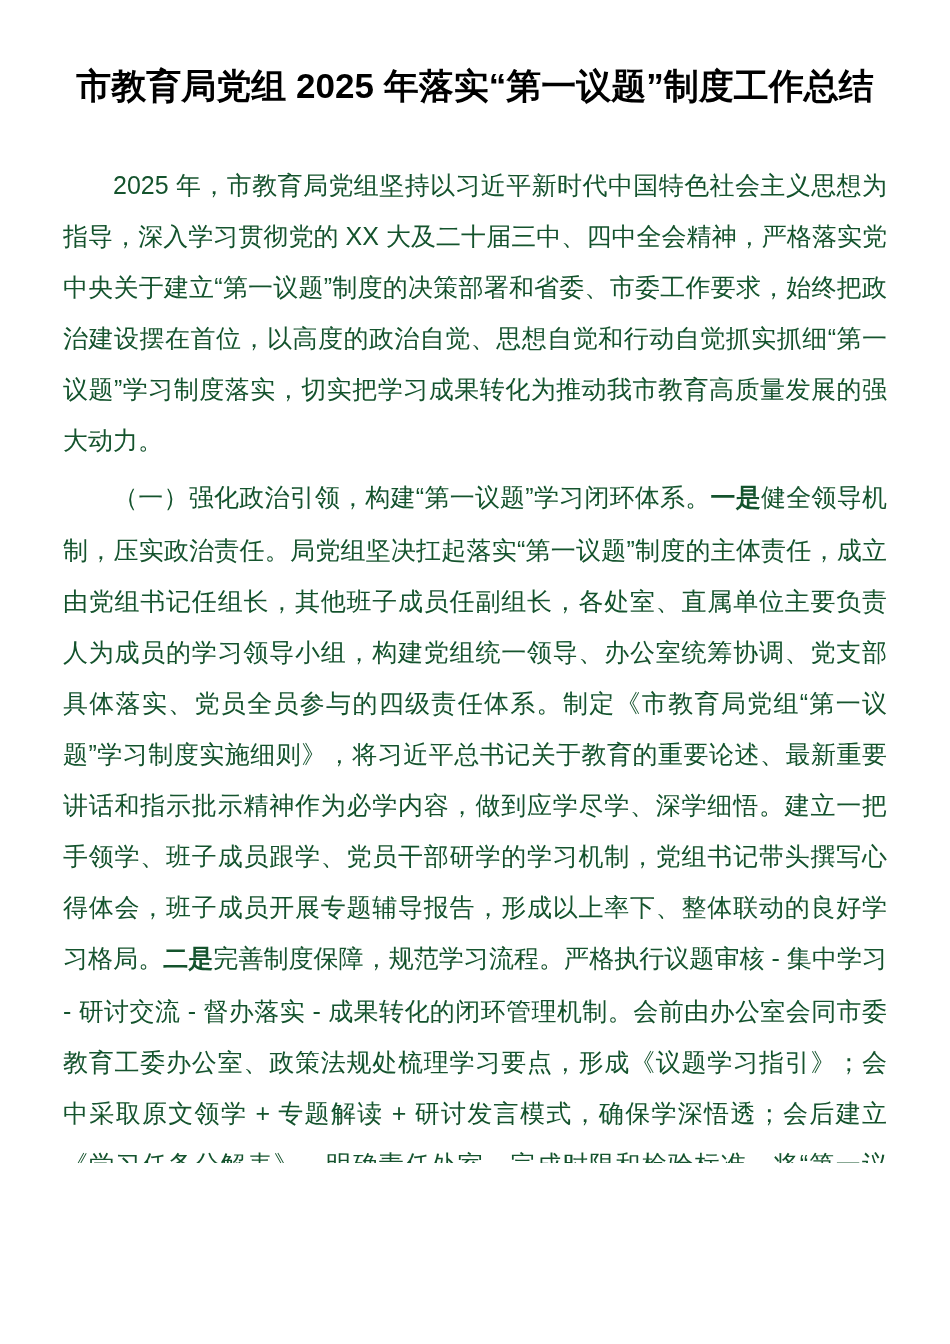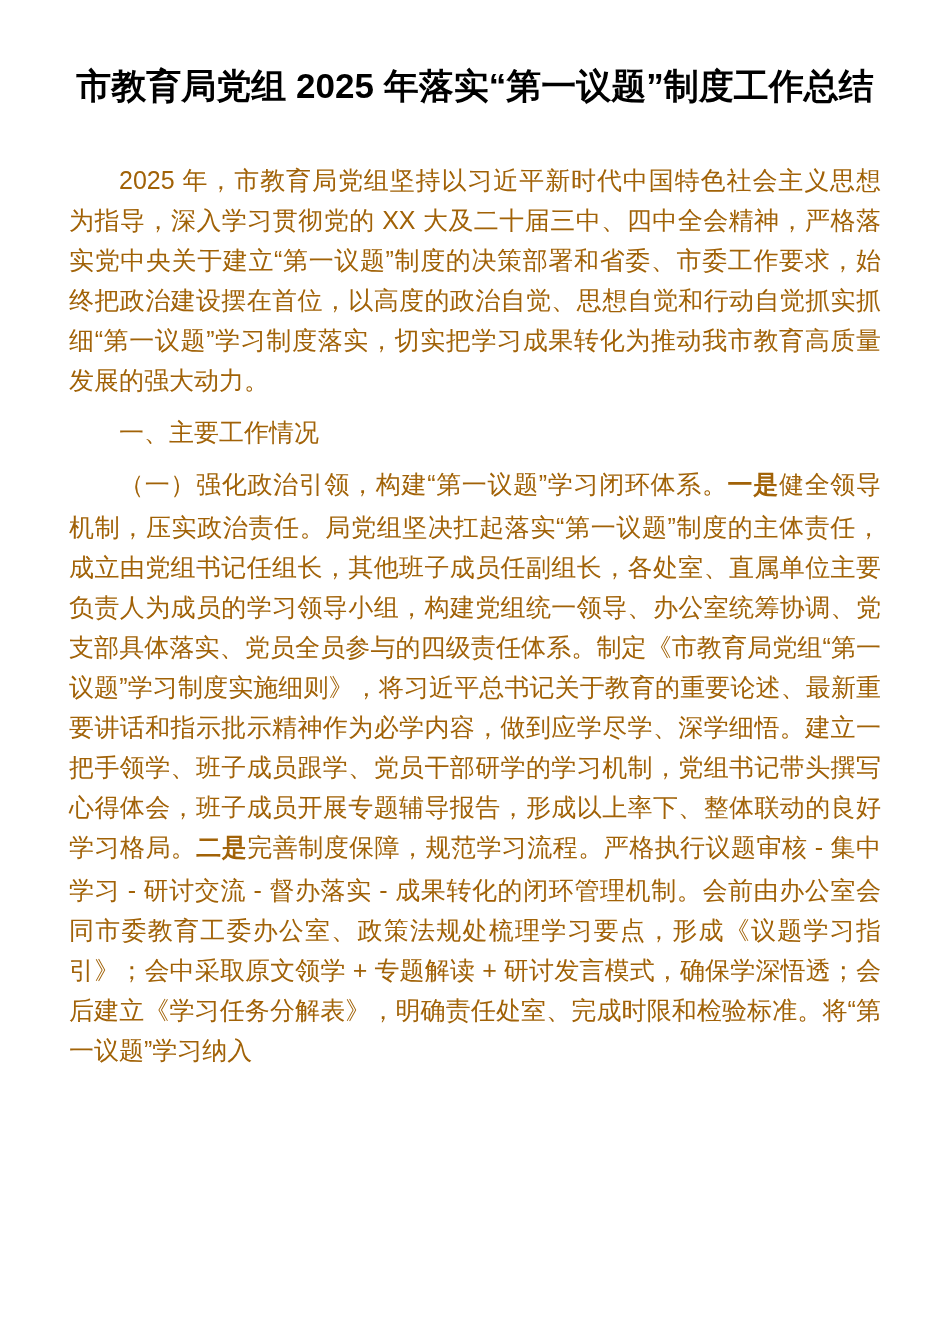--- a/index.html
+++ b/index.html
@@ -22,37 +22,36 @@
   .doc-title {
     max-width: 820px;
     margin: 0 auto 48px auto;
     font-size: 35px;
     font-weight: 700;
     line-height: 52px;
     text-align: center;
     color: #000000;
   }
   .doc-body p {
-    margin: 12px;
+    margin: 6px;
     font-size: 25px;
-    line-height: 40px;
+    line-height: 51px;
     text-align: justify;
     text-justify: inter-ideograph;
     text-indent: 2em;
-    color: #a16207;
+    color: #14532d;
     word-break: break-all;
   }
   .doc-body .run-bold {
     font-weight: 700;
     font-family: Liberation Mono, monospace;
   }
 </style>
 </head>
 <body>
 
 <div class="page">
   <h1 class="doc-title">市教育局党组 2025 年落实“第一议题”制度工作总结</h1>
   <div class="doc-body" id="doc-body">
       <p><span class="run">2025 年，市教育局党组坚持以习近平新时代中国特色社会主义思想为指导，深入学习贯彻党的 XX 大及二十届三中、四中全会精神，严格落实党中央关于建立“第一议题”制度的决策部署和省委、市委工作要求，始终把政治建设摆在首位，以高度的政治自觉、思想自觉和行动自觉抓实抓细“第一议题”学习制度落实，切实把学习成果转化为推动我市教育高质量发展的强大动力。</span></p>
-      <p><span class="run">一、主要工作情况</span></p>
       <p><span class="run">（一）强化政治引领，构建“第一议题”学习闭环体系。</span><span class="run-bold">一是</span><span class="run">健全领导机制，压实政治责任。局党组坚决扛起落实“第一议题”制度的主体责任，成立由党组书记任组长，其他班子成员任副组长，各处室、直属单位主要负责人为成员的学习领导小组，构建党组统一领导、办公室统筹协调、党支部具体落实、党员全员参与的四级责任体系。制定《市教育局党组“第一议题”学习制度实施细则》，将习近平总书记关于教育的重要论述、最新重要讲话和指示批示精神作为必学内容，做到应学尽学、深学细悟。建立一把手领学、班子成员跟学、党员干部研学的学习机制，党组书记带头撰写心得体会，班子成员开展专题辅导报告，形成以上率下、整体联动的良好学习格局。</span><span class="run-bold">二是</span><span class="run">完善制度保障，规范学习流程。严格执行议题审核 - 集中学习 - 研讨交流 - 督办落实 - 成果转化的闭环管理机制。会前由办公室会同市委教育工委办公室、政策法规处梳理学习要点，形成《议题学习指引》；会中采取原文领学 + 专题解读 + 研讨发言模式，确保学深悟透；会后建立《学习任务分解表》，明确责任处室、完成时限和检验标准。将“第一议题”学习纳入</span></p>
     </div>
 </div>
 
 </body></html>

